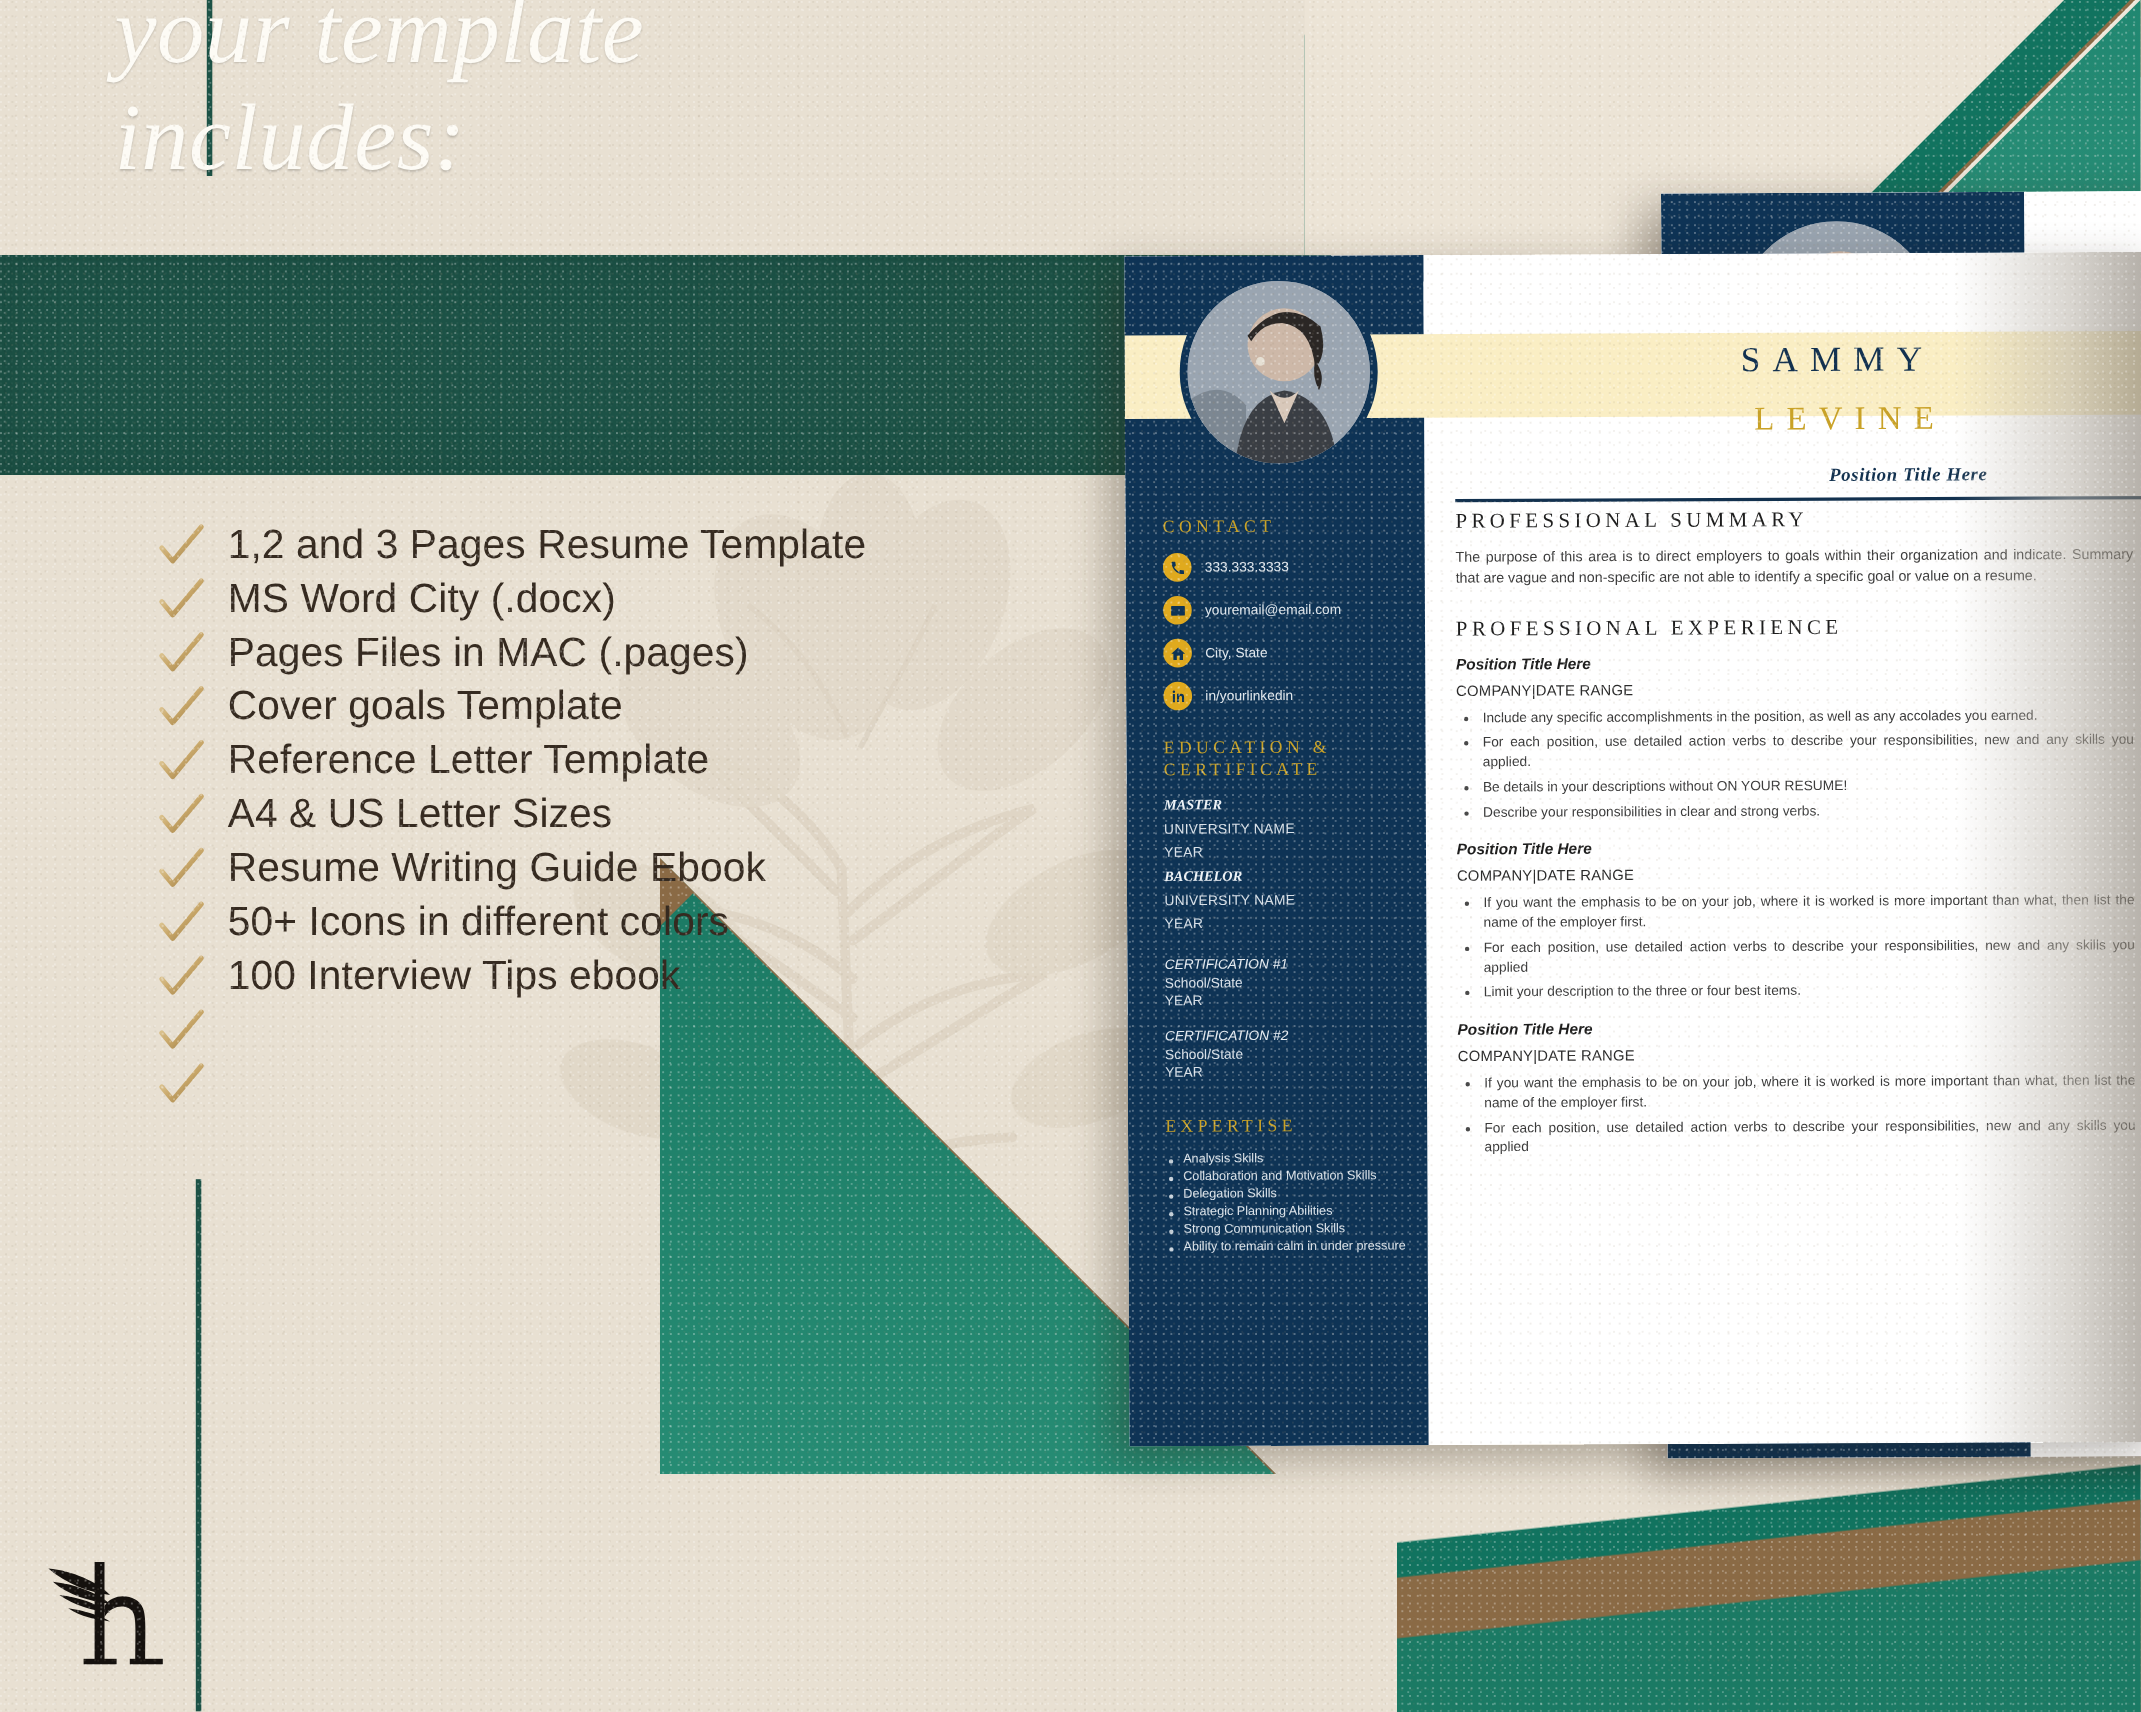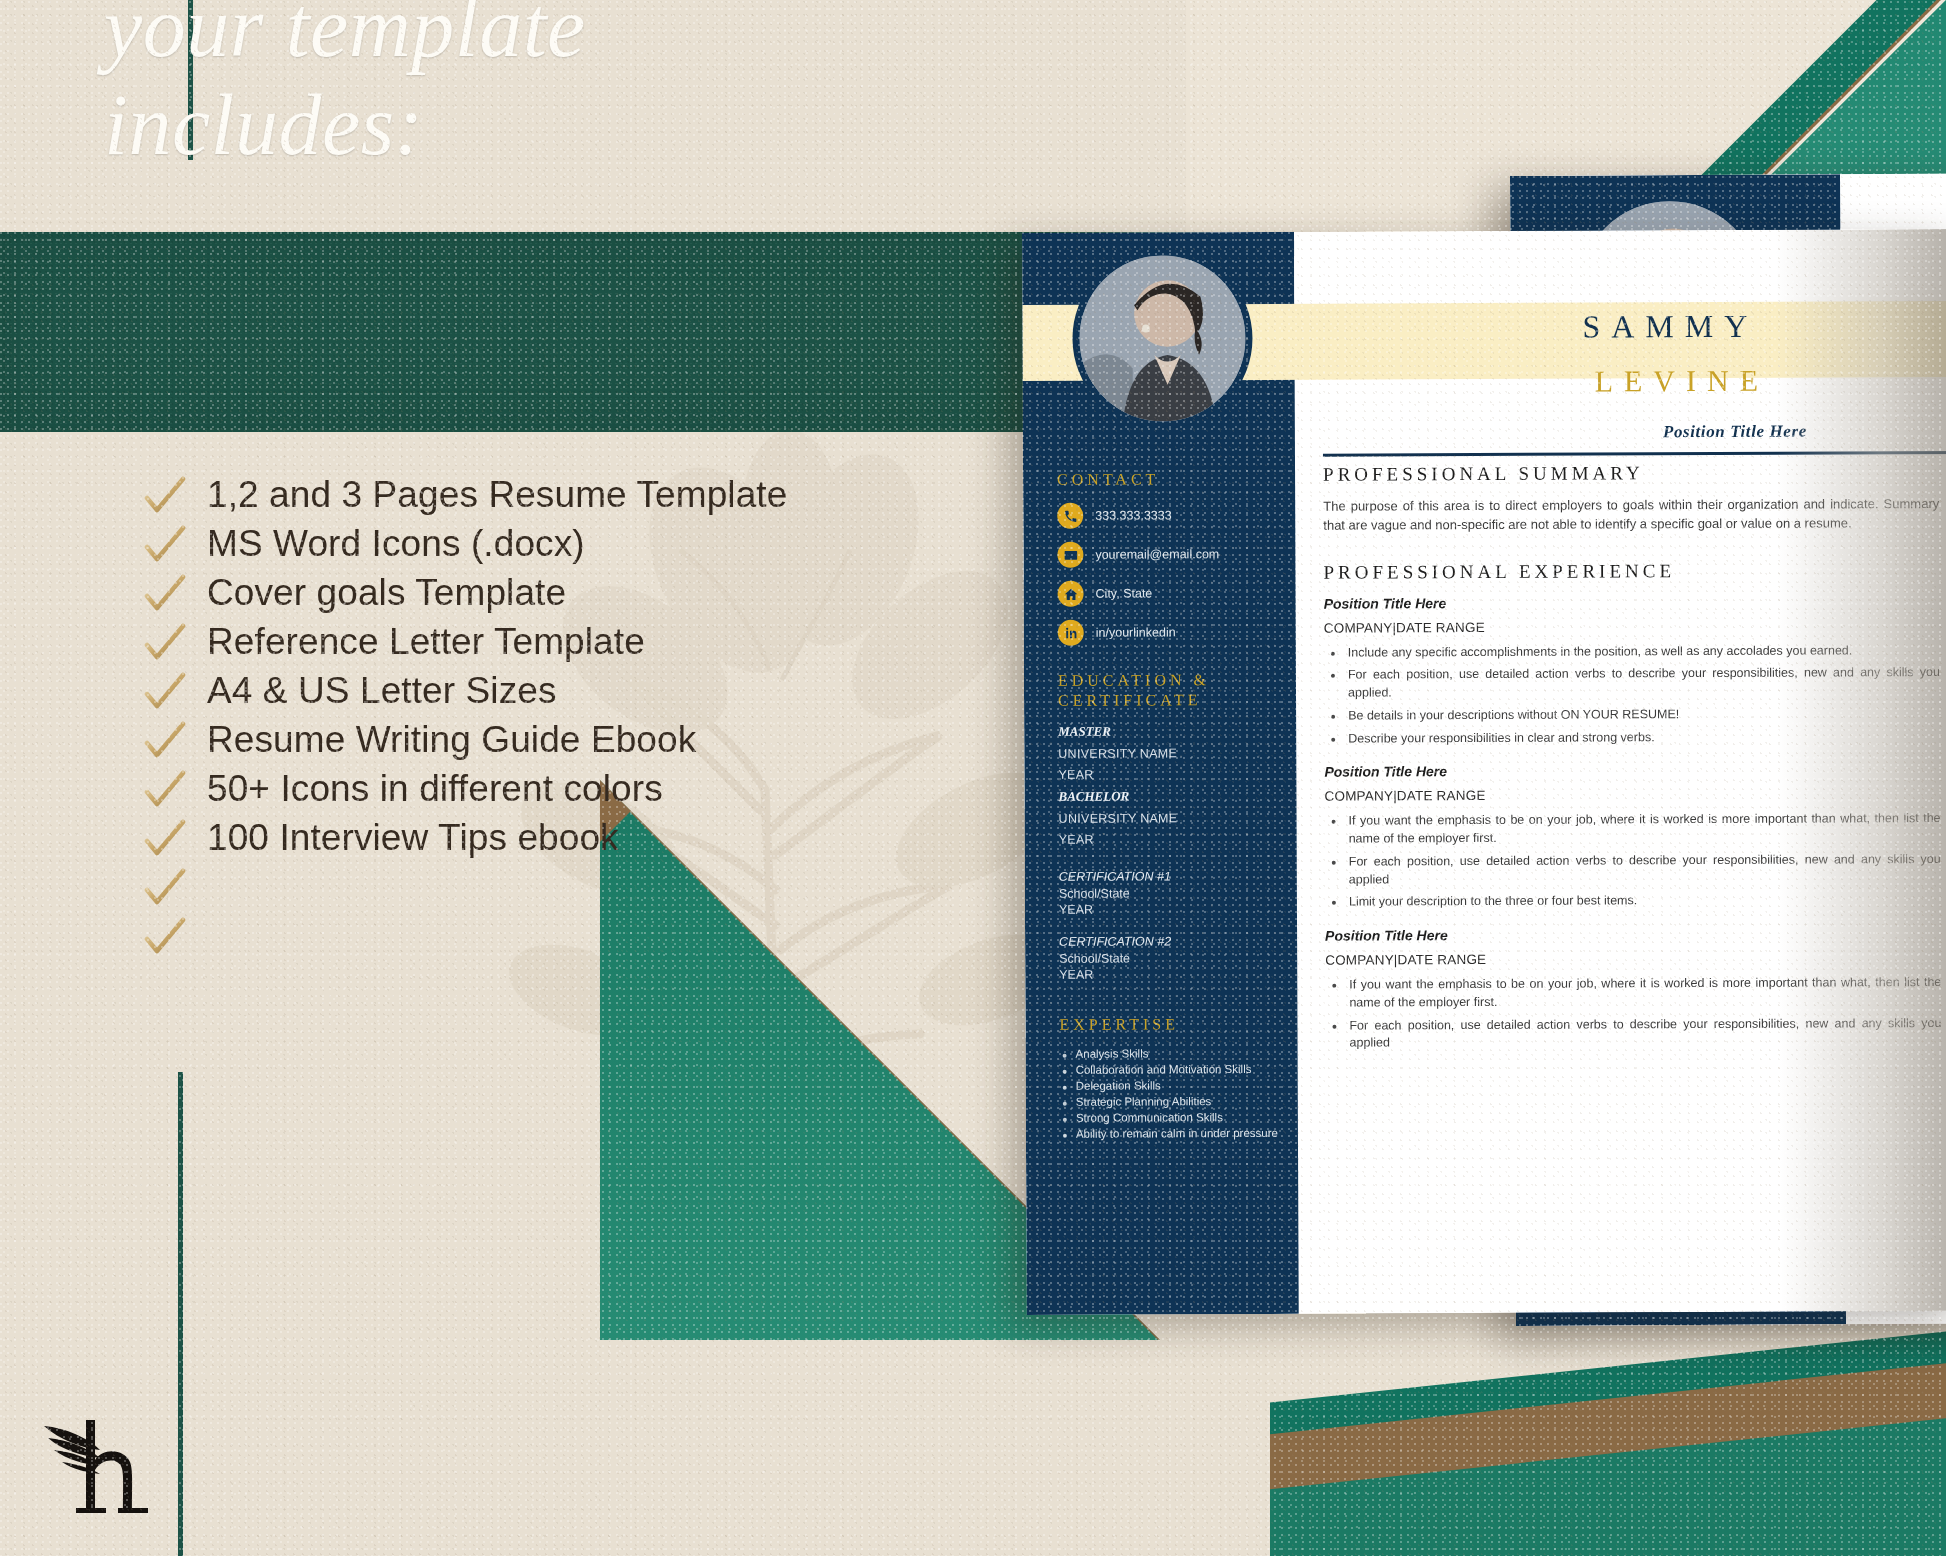--- a/index.html
+++ b/index.html
@@ -283,23 +283,31 @@
       </span>
       <span class="ck-label">1,2 and 3 Pages Resume Template</span>
     </div>
 
     <div class="ck-item">
       <span class="ck-mark">
         <svg viewBox="0 0 42 40">
             <path d="M3 22 L13 34 L39 3" fill="none" stroke="url(#g0)" stroke-width="4.5" stroke-linecap="round" stroke-linejoin="round"></path>
           </svg>
       </span>
-      <span class="ck-label">MS Word Icons (.docx)</span>
-    </div>
-
+      <span class="ck-label">MS Word City (.docx)</span>
+    </div>
+
+    <div class="ck-item">
+      <span class="ck-mark">
+        <svg viewBox="0 0 42 40">
+            <path d="M3 22 L13 34 L39 3" fill="none" stroke="url(#g0)" stroke-width="4.5" stroke-linecap="round" stroke-linejoin="round"></path>
+          </svg>
+      </span>
+      <span class="ck-label">Pages Files in MAC (.pages)</span>
+    </div>
 
     <div class="ck-item">
       <span class="ck-mark">
         <svg viewBox="0 0 42 40">
             <path d="M3 22 L13 34 L39 3" fill="none" stroke="url(#g0)" stroke-width="4.5" stroke-linecap="round" stroke-linejoin="round"></path>
           </svg>
       </span>
       <span class="ck-label">Cover goals Template</span>
     </div>
 

